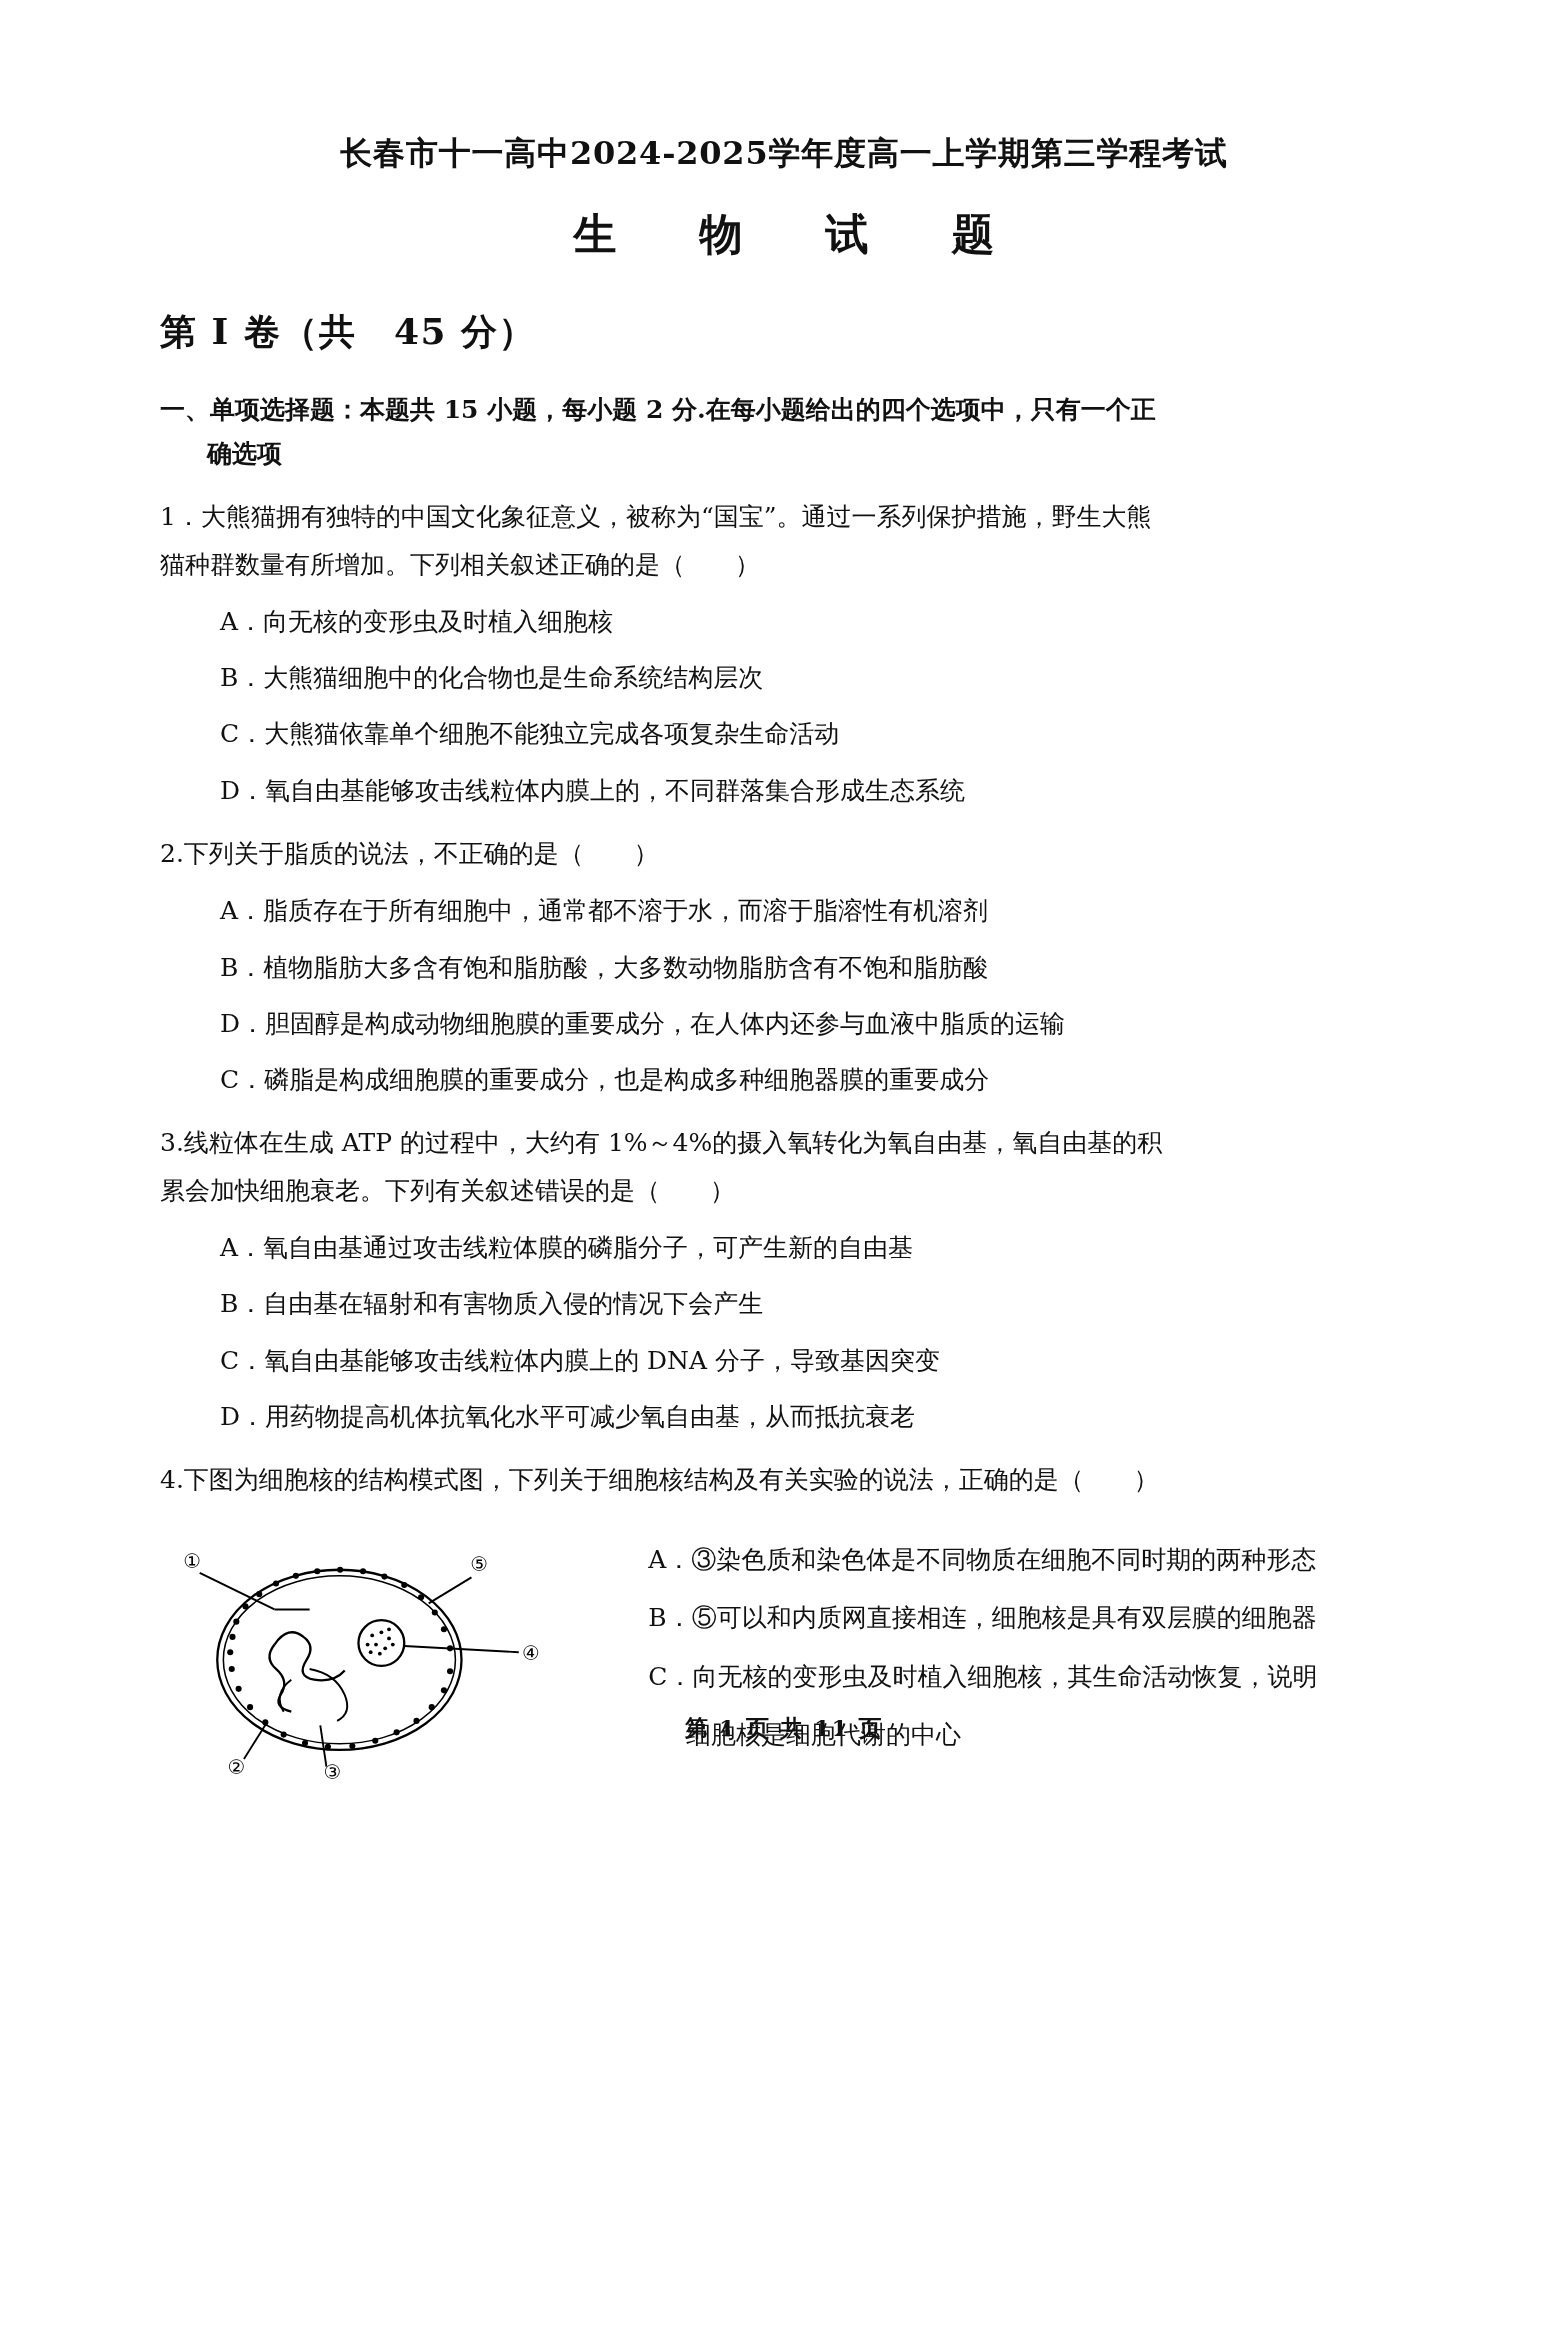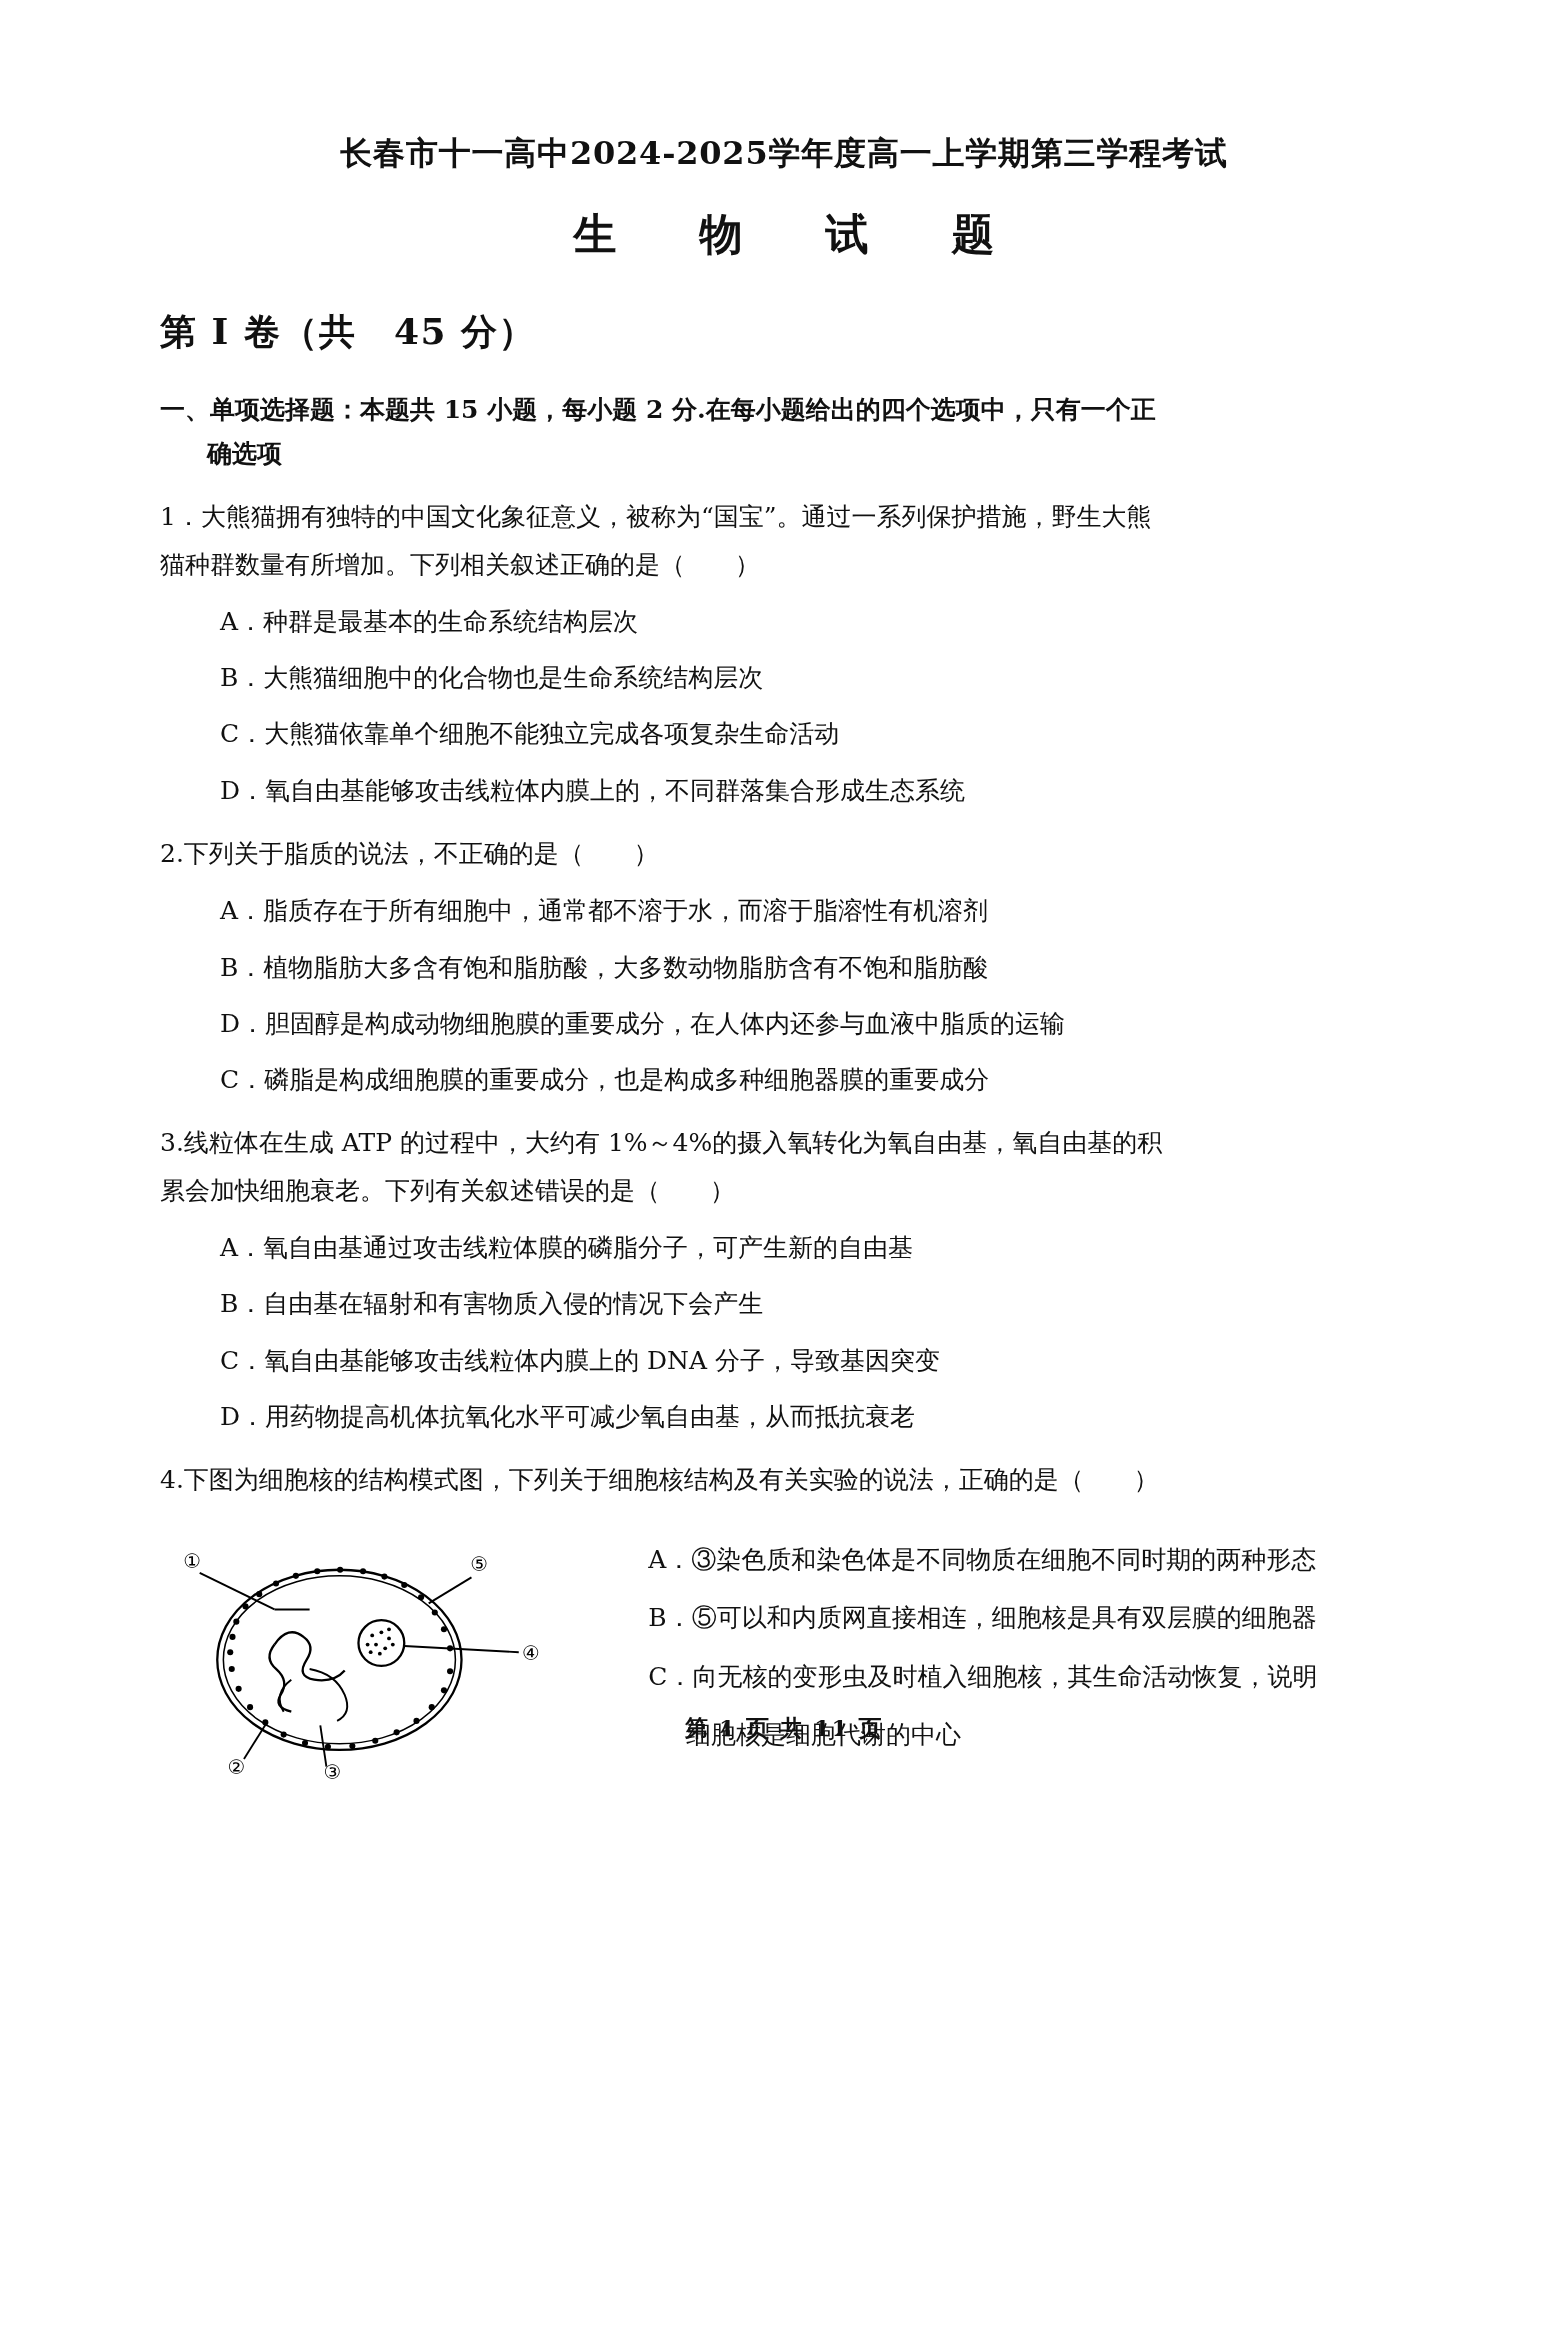--- a/index.html
+++ b/index.html
@@ -118,21 +118,21 @@
   <div class="section-heading">第 I 卷（共　45 分）</div>
 
   <div class="instructions">
     <span>一、单项选择题：本题共 15 小题，每小题 2 分.在每小题给出的四个选项中，只有一个正</span>
     <span class="ind">确选项</span>
   </div>
 
   <div>
     <div class="q-stem firstline">1．大熊猫拥有独特的中国文化象征意义，被称为“国宝”。通过一系列保护措施，野生大熊</div>
     <div class="q-stem" style="margin-top:3.1px;">猫种群数量有所增加。下列相关叙述正确的是（　　）</div>
-    <div class="opt">A．种群是最基本的生命系统结构层次</div>
+    <div class="opt">A．向无核的变形虫及时植入细胞核</div>
     <div class="opt">B．大熊猫细胞中的化合物也是生命系统结构层次</div>
     <div class="opt">C．大熊猫依靠单个细胞不能独立完成各项复杂生命活动</div>
     <div class="opt">D．氧自由基能够攻击线粒体内膜上的，不同群落集合形成生态系统</div>
   </div>
 
   <div>
     <div class="q-stem firstline">2.下列关于脂质的说法，不正确的是（　　）</div>
     <div class="opt">A．脂质存在于所有细胞中，通常都不溶于水，而溶于脂溶性有机溶剂</div>
     <div class="opt">B．植物脂肪大多含有饱和脂肪酸，大多数动物脂肪含有不饱和脂肪酸</div>
     <div class="opt">D．胆固醇是构成动物细胞膜的重要成分，在人体内还参与血液中脂质的运输</div>

